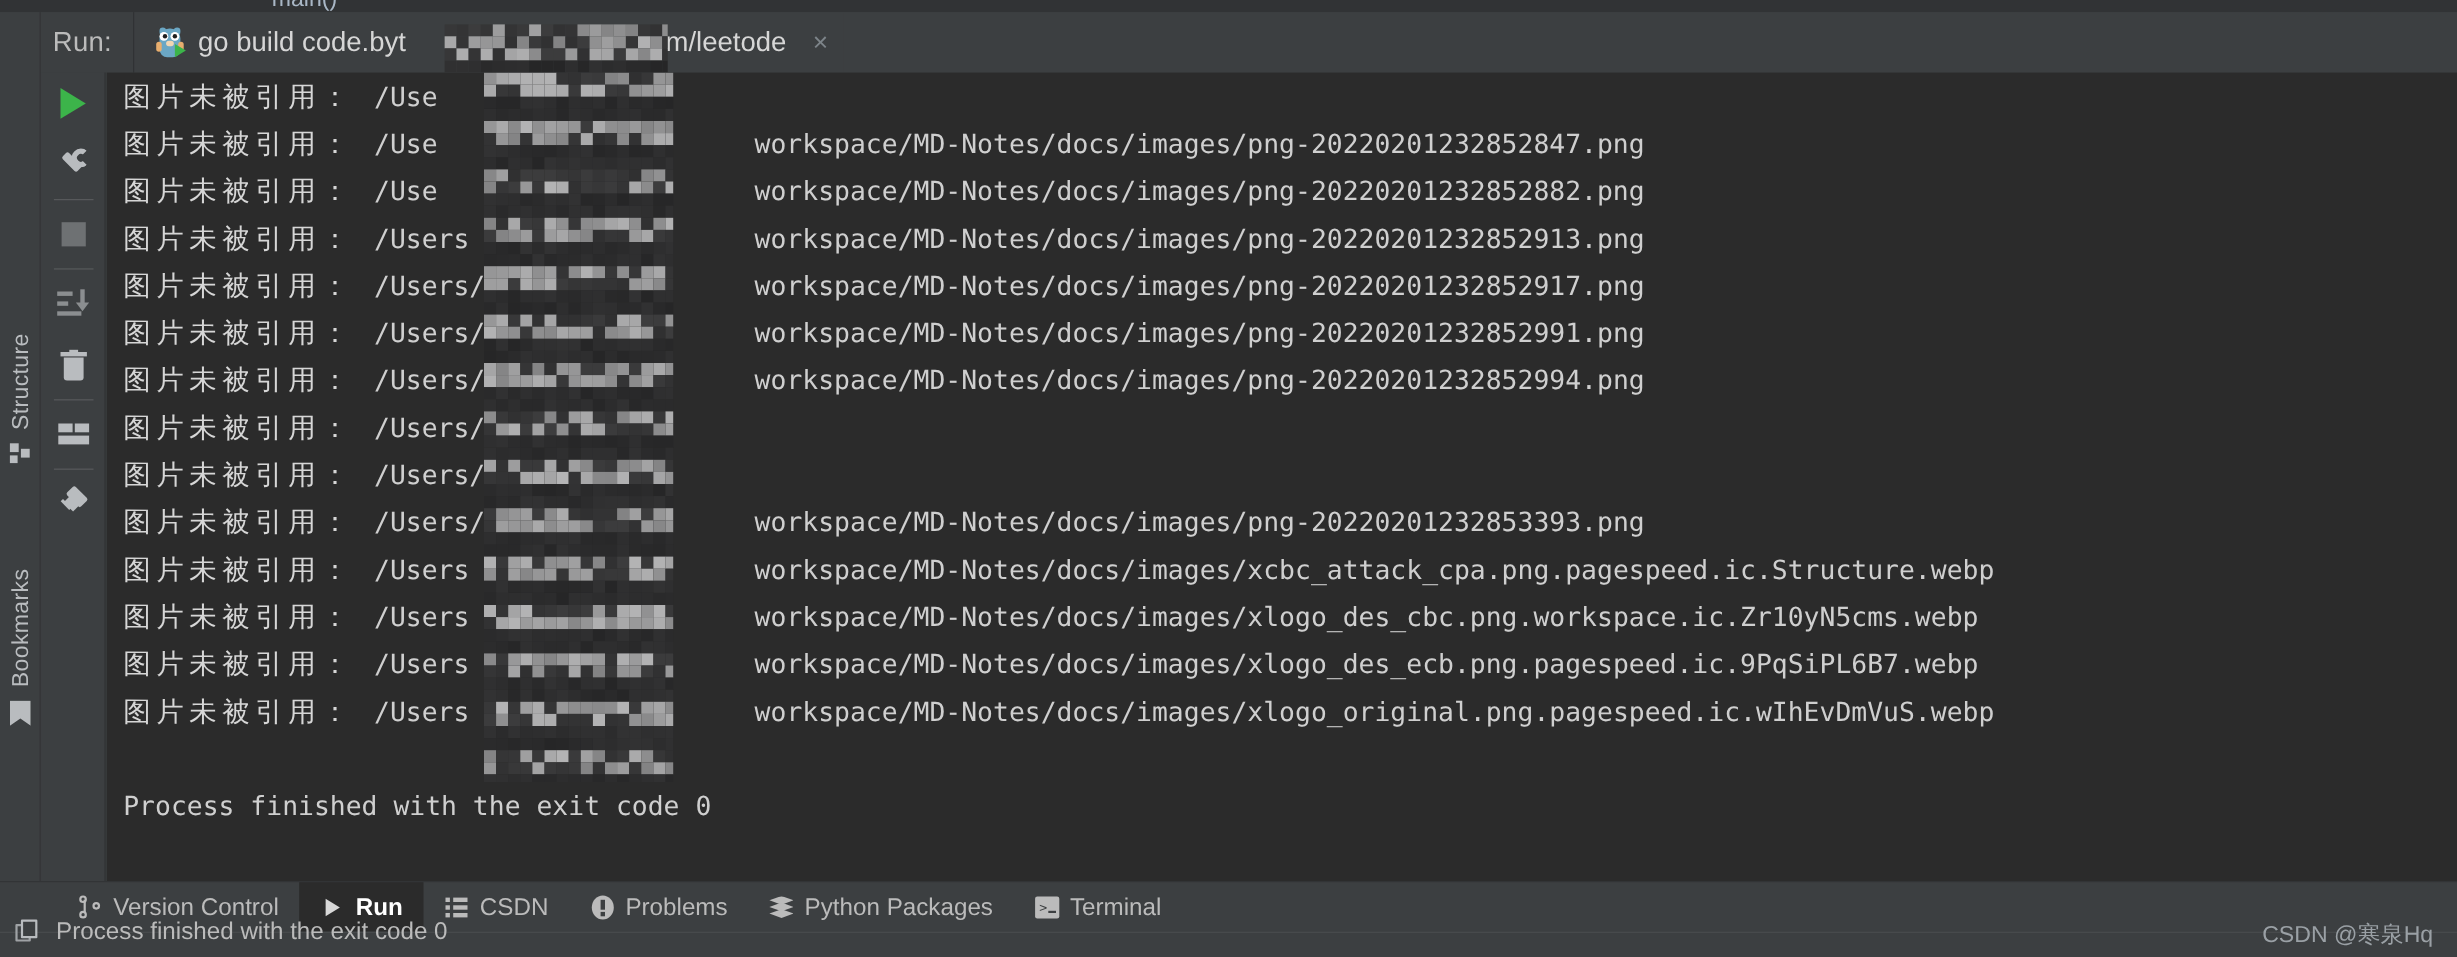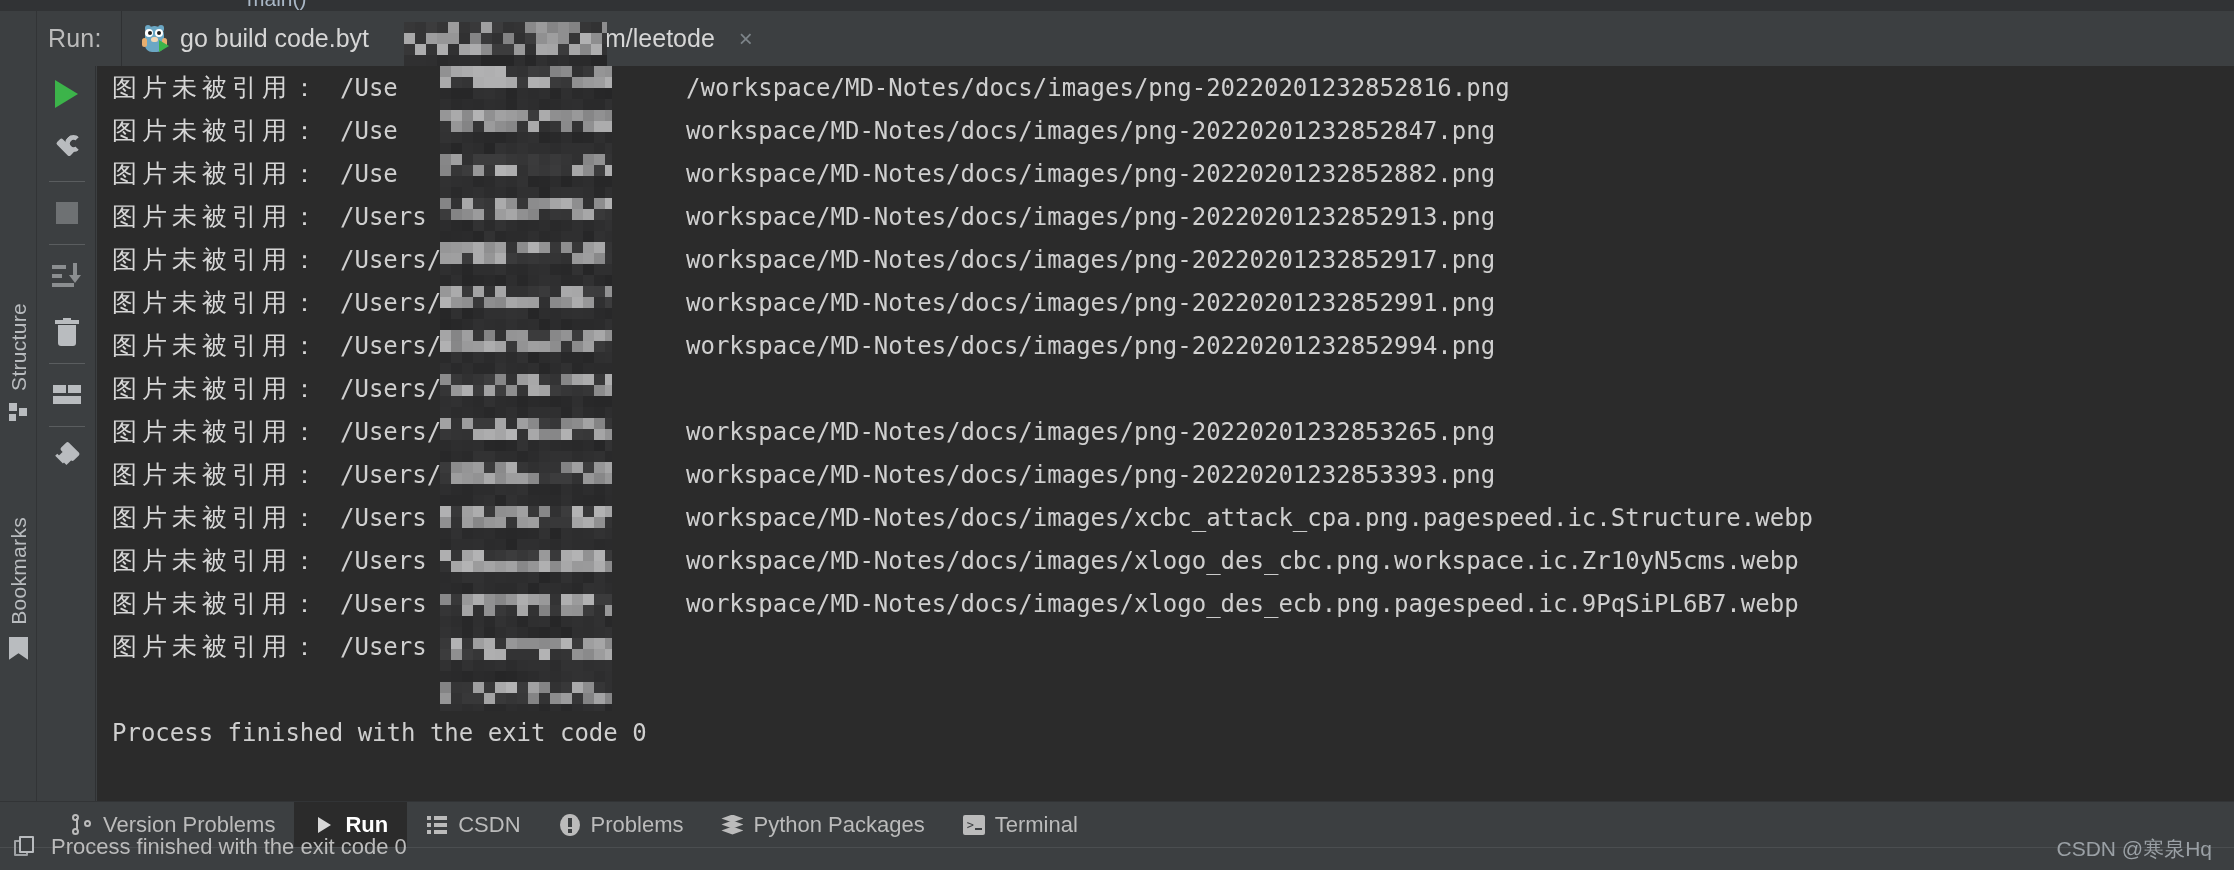--- a/index.html
+++ b/index.html
@@ -377,21 +377,20 @@
     </div>
   </div>
 
   <div class="console">
     <div id="console-lines">
         <div class="console-line">
           <span class="zh">图片未被引用：</span>
           <span style="display: inline-block; width: 18px;"></span>
           <span class="mono">/Use</span>
           <span style="display: inline-block; font-family: &quot;DejaVu Sans Mono&quot;, monospace; font-size: 24px; width: 288.2px;"></span>
-          <span class="mono">/workspace/MD-Notes/docs/images/png-20220201232852816.png</span>
         </div>
         <div class="console-line">
           <span class="zh">图片未被引用：</span>
           <span style="display: inline-block; width: 18px;"></span>
           <span class="mono">/Use</span>
           <span style="display: inline-block; font-family: &quot;DejaVu Sans Mono&quot;, monospace; font-size: 24px; width: 288.2px;"></span>
           <span class="mono">workspace/MD-Notes/docs/images/png-20220201232852847.png</span>
         </div>
         <div class="console-line">
           <span class="zh">图片未被引用：</span>
@@ -432,21 +431,20 @@
           <span class="zh">图片未被引用：</span>
           <span style="display: inline-block; width: 18px;"></span>
           <span class="mono">/Users/</span>
           <span style="display: inline-block; font-family: &quot;DejaVu Sans Mono&quot;, monospace; font-size: 24px; width: 244.85px;"></span>
         </div>
         <div class="console-line">
           <span class="zh">图片未被引用：</span>
           <span style="display: inline-block; width: 18px;"></span>
           <span class="mono">/Users/</span>
           <span style="display: inline-block; font-family: &quot;DejaVu Sans Mono&quot;, monospace; font-size: 24px; width: 244.85px;"></span>
-          <span class="mono">workspace/MD-Notes/docs/images/png-20220201232853265.png</span>
         </div>
         <div class="console-line">
           <span class="zh">图片未被引用：</span>
           <span style="display: inline-block; width: 18px;"></span>
           <span class="mono">/Users/</span>
           <span style="display: inline-block; font-family: &quot;DejaVu Sans Mono&quot;, monospace; font-size: 24px; width: 244.85px;"></span>
           <span class="mono">workspace/MD-Notes/docs/images/png-20220201232853393.png</span>
         </div>
         <div class="console-line">
           <span class="zh">图片未被引用：</span>
@@ -467,20 +465,21 @@
           <span style="display: inline-block; width: 18px;"></span>
           <span class="mono">/Users</span>
           <span style="display: inline-block; font-family: &quot;DejaVu Sans Mono&quot;, monospace; font-size: 24px; width: 259.3px;"></span>
           <span class="mono">workspace/MD-Notes/docs/images/xlogo_des_ecb.png.pagespeed.ic.9PqSiPL6B7.webp</span>
         </div>
         <div class="console-line">
           <span class="zh">图片未被引用：</span>
           <span style="display: inline-block; width: 18px;"></span>
           <span class="mono">/Users</span>
           <span style="display: inline-block; font-family: &quot;DejaVu Sans Mono&quot;, monospace; font-size: 24px; width: 259.3px;"></span>
+          <span class="mono">workspace/MD-Notes/docs/images/xlogo_original.png.pagespeed.ic.wIhEvDmVuS.webp</span>
         </div>
       </div>
     <div class="console-gap"></div>
     <div class="finish-line">
       <span class="mono">Process finished with the exit code 0</span>
     </div>
   </div>
 
   <div class="mosaic" id="mosaic-tab" style="left:404px; top:22px; width:203px; height:44px;">
       <i class="px" style="left: 0px; top: 0px; width: 11px; height: 11px; background: rgb(55, 55, 56);"></i>
@@ -1510,21 +1509,21 @@
   <div class="bottom-tabs">
     <div class="btab">
       <span class="ico">
         <span class="ic-vcs">
             <i class="dot d1"></i>
             <i class="dot d2"></i>
             <i class="dot d3"></i>
             <i class="ln"></i>
           </span>
       </span>
-      <span>Version Problems</span>
+      <span>Version Control</span>
     </div>
     <div class="btab active">
       <span class="ico">
           <span class="ic-play-sm"></span>
         </span>
       <span>Run</span>
     </div>
     <div class="btab">
       <span class="ico">
         <span class="ic-todo">

